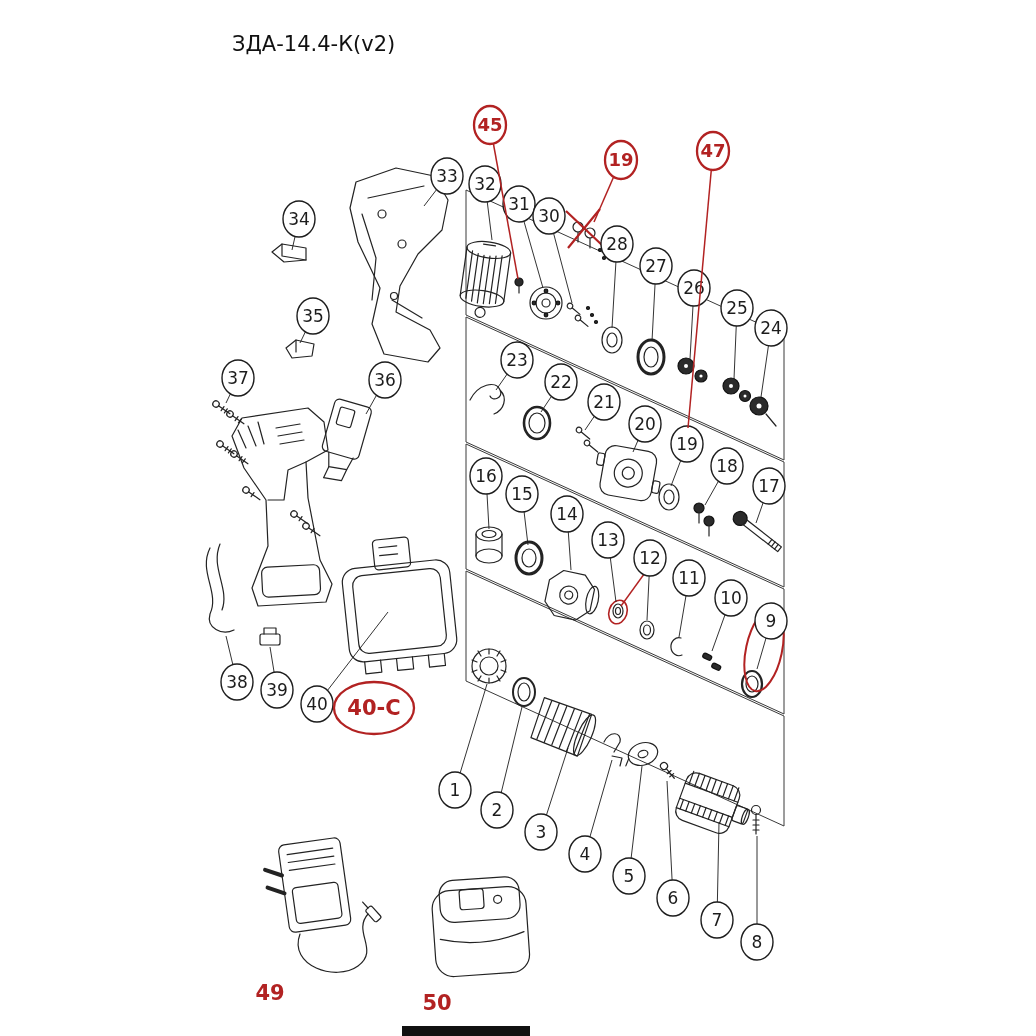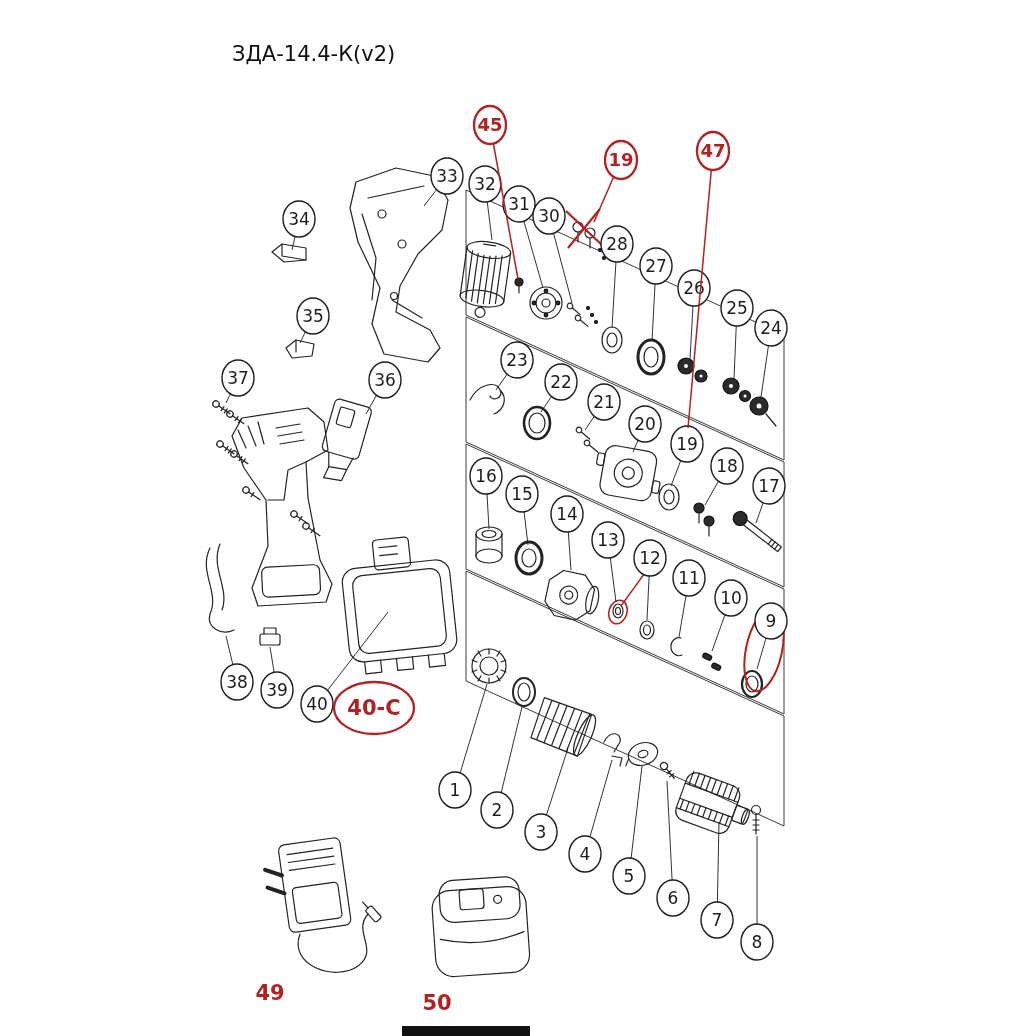--- a/index.html
+++ b/index.html
@@ -1,18 +1,18 @@
 <!DOCTYPE html>
 <html><head>
 <meta charset="utf-8">
 <style>
   html,body{margin:0;padding:0;background:#fff;}
   .canvas{position:relative;width:1036px;height:1036px;background:#ffffff;
           font-family:"DejaVu Sans", sans-serif;overflow:hidden;}
-  .title{position:absolute;left:232px;top:42px;font-size:21px;color:#111;}
+  .title{position:absolute;left:232px;top:32px;font-size:21px;color:#111;}
   svg{position:absolute;left:0;top:0;}
   .art{stroke:#232323;fill:none;stroke-width:1.2;stroke-linejoin:round;stroke-linecap:round;}
   .art .dark{fill:#2b2b2b;stroke:#111;}
   .art .thick{stroke-width:3;}
   .boxline{stroke:#3a3a3a;fill:none;stroke-width:1;}
   text{font-family:"DejaVu Sans", sans-serif;}
 </style>
 </head>
 <body>
 

